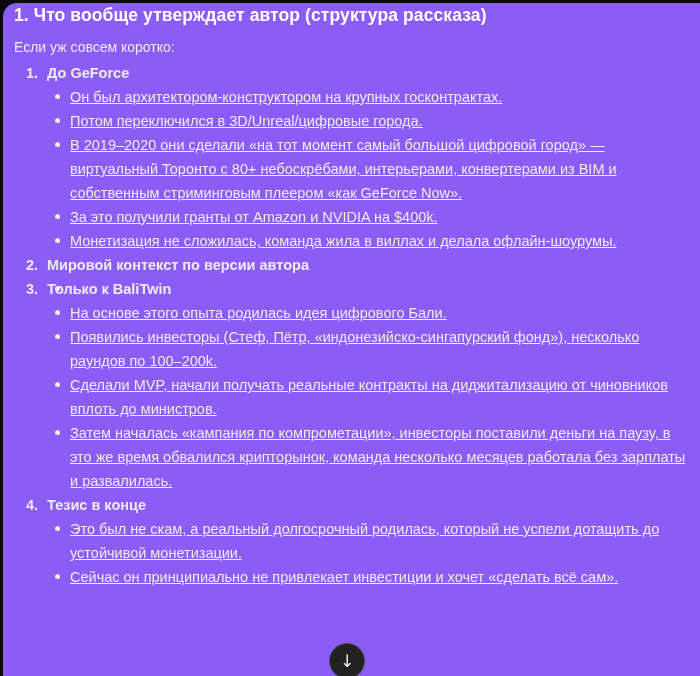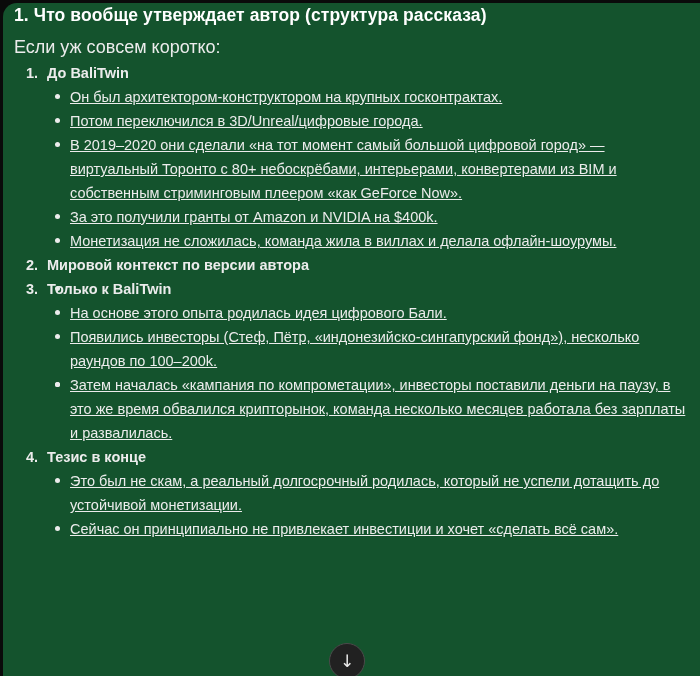--- a/index.html
+++ b/index.html
@@ -9,40 +9,40 @@
     width: 700px;
     height: 676px;
     overflow: hidden;
   }
   .screen {
     position: absolute;
     left: 3px;
     top: 3px;
     width: 697px;
     height: 673px;
-    background: #14532d;
+    background: #8b5cf6;
     border-top-left-radius: 14px;
     font-family: "Liberation Sans", sans-serif;
     color: #ececec;
     overflow: hidden;
   }
   .content {
     padding: 2px 14px 0 11px;
   }
   h3.page-title {
     margin: 0;
     font-size: 17.5px;
     line-height: 20px;
     font-weight: bold;
     color: #ffffff;
     letter-spacing: 0.1px;
   }
   p.intro {
     margin: 12px 0 0 0;
-    font-size: 18px;
+    font-size: 14px;
     line-height: 20px;
   }
   ol.sections {
     list-style: none;
     margin: 4px 0 0 0;
     padding: 0;
     font-size: 14.5px;
     line-height: 24px;
   }
   ol.sections > li { margin: 0; }
@@ -104,21 +104,21 @@
 <body>
 
 <div class="screen">
   <div class="content">
     <h3 class="page-title">1. Что вообще утверждает автор (структура рассказа)</h3>
     <p class="intro">Если уж совсем коротко:</p>
     <ol class="sections">
         <li>
           <div class="sec-head">
             <span class="sec-num">1.</span>
-            <span class="sec-title">До BaliTwin</span>
+            <span class="sec-title">До GeForce</span>
           </div>
           <ul class="bullets">
             <li><span class="bullet-marker"></span><span>Он был архитектором-конструктором на крупных госконтрактах.</span></li>
             <li><span class="bullet-marker"></span><span>Потом переключился в 3D/Unreal/цифровые города.</span></li>
             <li><span class="bullet-marker"></span><span>В 2019–2020 они сделали «на тот момент самый большой цифровой город» — виртуальный Торонто с 80+ небоскрёбами, интерьерами, конвертерами из BIM и собственным стриминговым плеером «как GeForce Now».</span></li>
             <li><span class="bullet-marker"></span><span>За это получили гранты от Amazon и NVIDIA на $400k.</span></li>
             <li><span class="bullet-marker"></span><span>Монетизация не сложилась, команда жила в виллах и делала офлайн-шоурумы.</span></li>
           </ul>
         </li>
         <li>
@@ -131,21 +131,21 @@
           </ul>
         </li>
         <li>
           <div class="sec-head">
             <span class="sec-num">3.</span>
             <span class="sec-title">Только к BaliTwin</span>
           </div>
           <ul class="bullets">
             <li><span class="bullet-marker"></span><span>На основе этого опыта родилась идея цифрового Бали.</span></li>
             <li><span class="bullet-marker"></span><span>Появились инвесторы (Стеф, Пётр, «индонезийско-сингапурский фонд»), несколько раундов по 100–200k.</span></li>
-            <li><span class="bullet-marker"></span></li>
+            <li><span class="bullet-marker"></span><span>Сделали MVP, начали получать реальные контракты на диджитализацию от чиновников вплоть до министров.</span></li>
             <li><span class="bullet-marker"></span><span>Затем началась «кампания по компрометации», инвесторы поставили деньги на паузу, в это же время обвалился крипторынок, команда несколько месяцев работала без зарплаты и развалилась.</span></li>
           </ul>
         </li>
         <li>
           <div class="sec-head">
             <span class="sec-num">4.</span>
             <span class="sec-title">Тезис в конце</span>
           </div>
           <ul class="bullets">
             <li><span class="bullet-marker"></span><span>Это был не скам, а реальный долгосрочный родилась, который не успели дотащить до устойчивой монетизации.</span></li>

